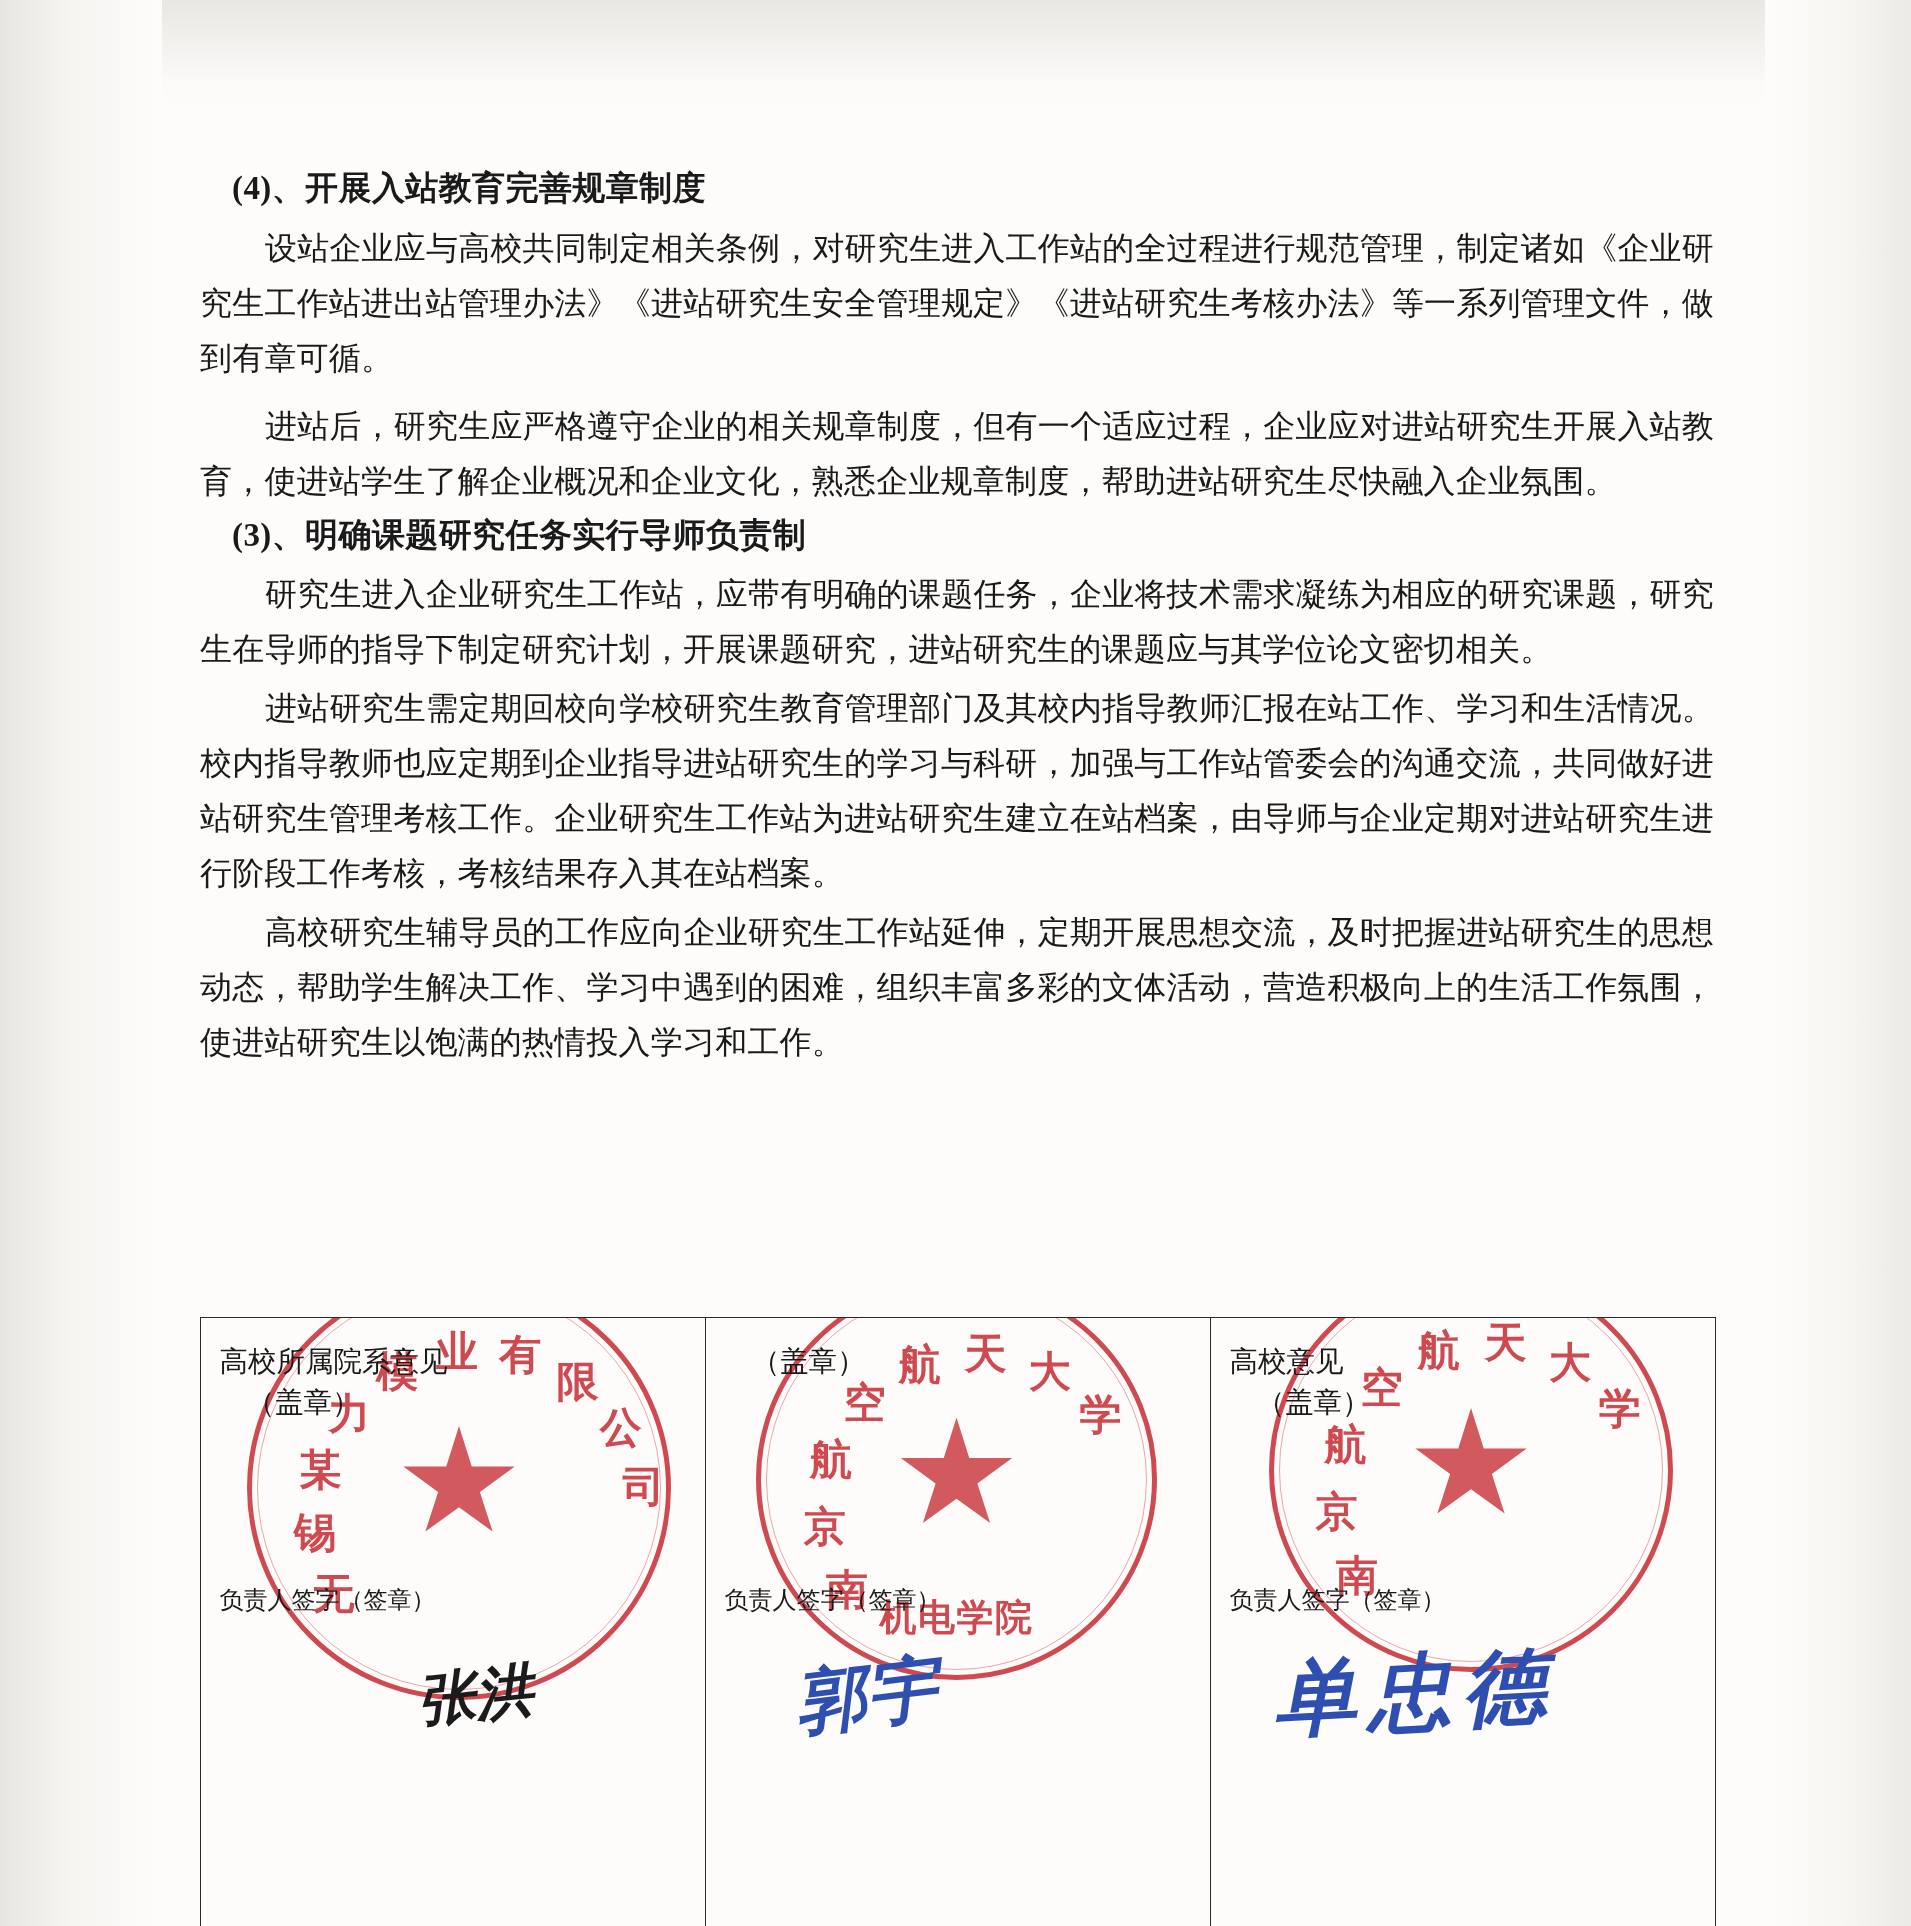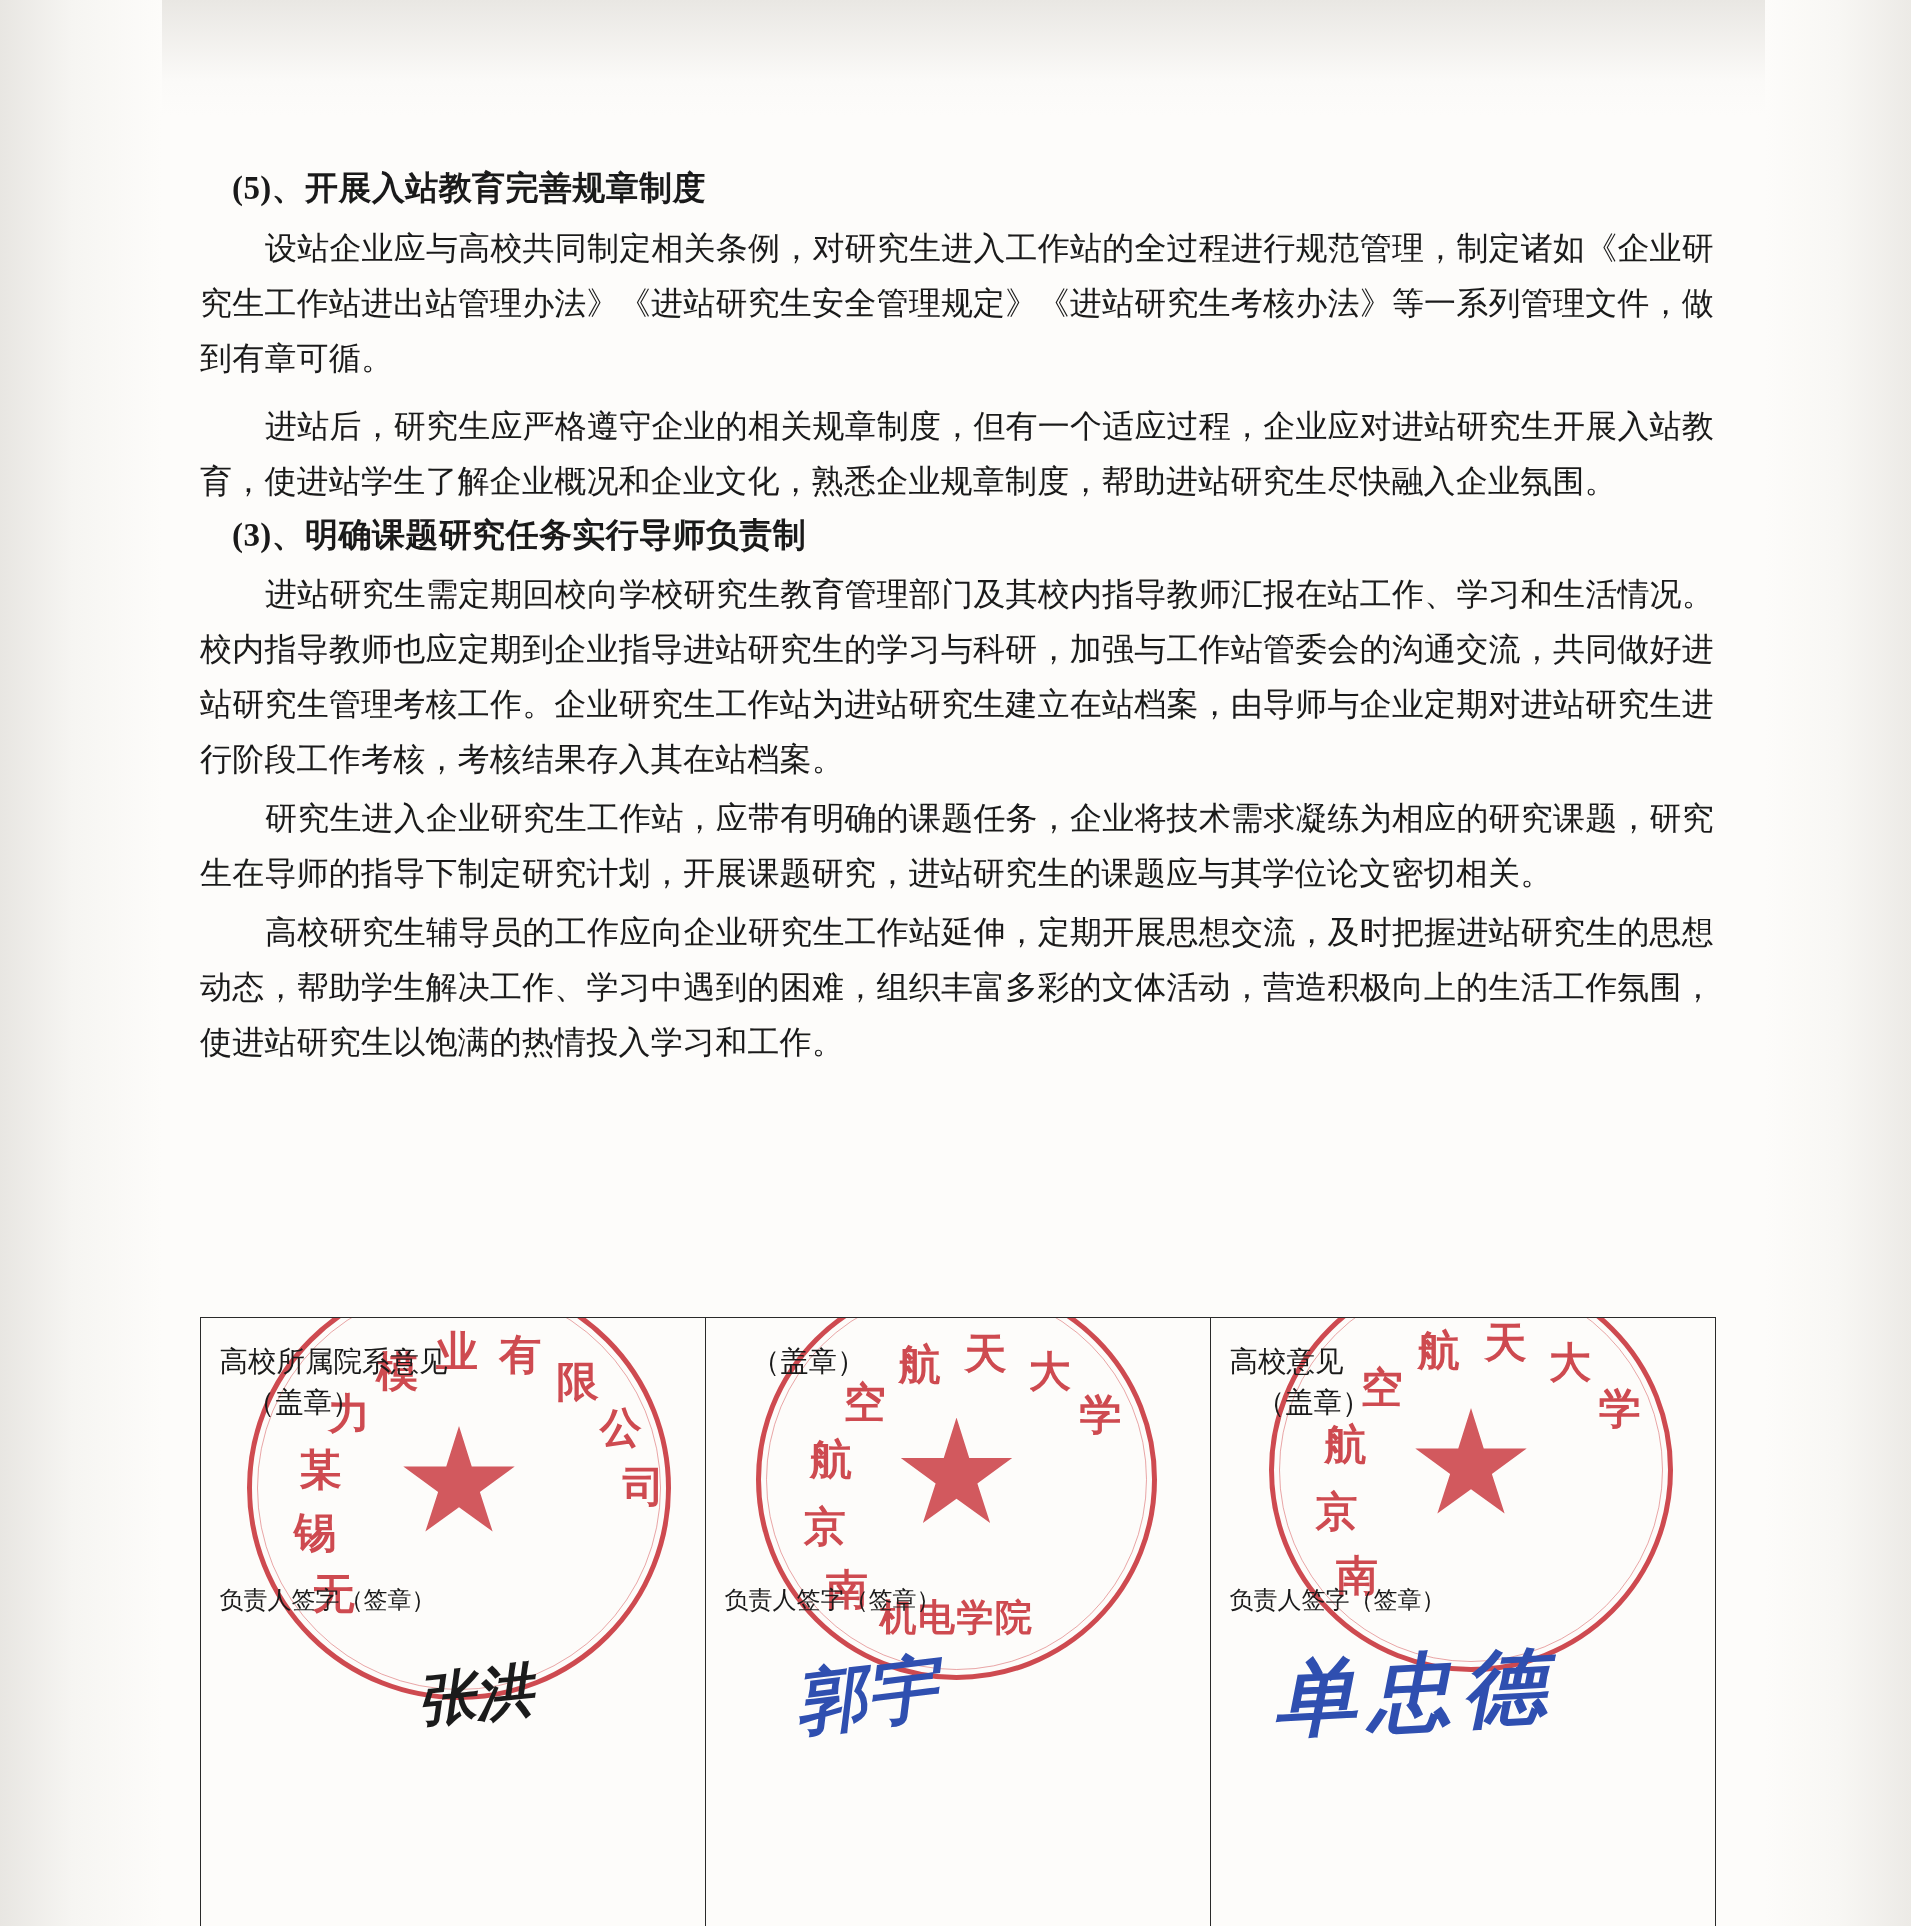--- a/index.html
+++ b/index.html
@@ -192,31 +192,31 @@
 </head>
 <body>
 
 <div class="page">
   <div class="scan-shade-top"></div>
   <div class="scan-shade-left"></div>
   <div class="scan-shade-right"></div>
 
   <div class="content">
 
-    <h2 class="heading">(5)、开展入站教育完善规章制度</h2>
+    <h2 class="heading">(4)、开展入站教育完善规章制度</h2>
 
     <p class="para gap-after">设站企业应与高校共同制定相关条例，对研究生进入工作站的全过程进行规范管理，制定诸如《企业研究生工作站进出站管理办法》《进站研究生安全管理规定》《进站研究生考核办法》等一系列管理文件，做到有章可循。</p>
 
     <p class="para">进站后，研究生应严格遵守企业的相关规章制度，但有一个适应过程，企业应对进站研究生开展入站教育，使进站学生了解企业概况和企业文化，熟悉企业规章制度，帮助进站研究生尽快融入企业氛围。</p>
 
     <h2 class="heading">(3)、明确课题研究任务实行导师负责制</h2>
 
+    <p class="para">研究生进入企业研究生工作站，应带有明确的课题任务，企业将技术需求凝练为相应的研究课题，研究生在导师的指导下制定研究计划，开展课题研究，进站研究生的课题应与其学位论文密切相关。</p>
+
     <p class="para">进站研究生需定期回校向学校研究生教育管理部门及其校内指导教师汇报在站工作、学习和生活情况。校内指导教师也应定期到企业指导进站研究生的学习与科研，加强与工作站管委会的沟通交流，共同做好进站研究生管理考核工作。企业研究生工作站为进站研究生建立在站档案，由导师与企业定期对进站研究生进行阶段工作考核，考核结果存入其在站档案。</p>
-
-    <p class="para">研究生进入企业研究生工作站，应带有明确的课题任务，企业将技术需求凝练为相应的研究课题，研究生在导师的指导下制定研究计划，开展课题研究，进站研究生的课题应与其学位论文密切相关。</p>
 
     <p class="para">高校研究生辅导员的工作应向企业研究生工作站延伸，定期开展思想交流，及时把握进站研究生的思想动态，帮助学生解决工作、学习中遇到的困难，组织丰富多彩的文体活动，营造积极向上的生活工作氛围，使进站研究生以饱满的热情投入学习和工作。</p>
   </div>
 
   <div class="sig-table">
 
     <div class="sig-cell">
       <div class="seal" style="left:46px; top:-42px; width:424px; height:424px;">
         <div class="ring"></div>
         <div class="ring2"></div>

